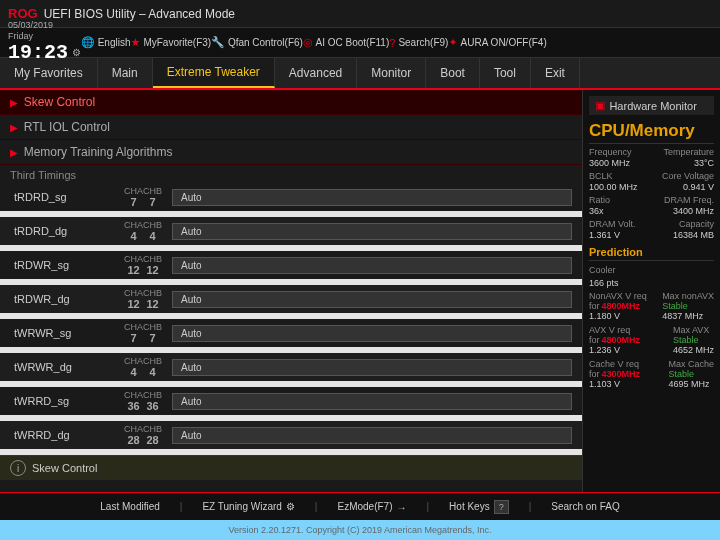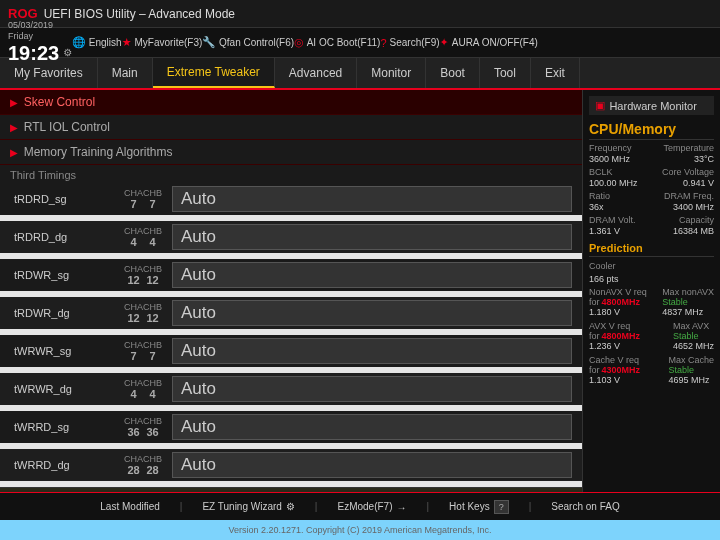--- a/index.html
+++ b/index.html
@@ -37,21 +37,21 @@
     .info-bar {
       background: #111;
       display: flex;
       align-items: center;
       padding: 3px 8px;
       height: 30px;
       gap: 0;
       border-bottom: 1px solid #333;
     }
     .info-bar .datetime { color: #ccc; font-size: 11px; line-height: 1.2; }
-    .info-bar .datetime .time { font-size: 20px; font-weight: bold; color: #fff; }
+    .info-bar .datetime .time { font-size: 20px; font-weight: bold; color: #fff; font-family: Liberation Mono, monospace; }
     .info-bar .datetime .date { font-size: 9px; color: #aaa; }
     .info-bar .nav-item {
       color: #ccc;
       font-size: 10px;
       display: flex;
       align-items: center;
       gap: 3px;
     }
     .info-bar .nav-item .icon { color: #e8001d; font-size: 11px; }
     .gear-icon { color: #aaa; font-size: 10px; }
@@ -139,21 +139,21 @@
       align-items: center;
       font-size: 9px;
     }
     .table-row .channel-col .ch-label { color: #888; font-size: 9px; }
     .table-row .channel-col .ch-val { color: #aaa; font-size: 11px; font-weight: bold; }
     .table-row .value-box {
       flex: 1;
       background: #333;
       color: #ccc;
       padding: 2px 8px;
-      font-size: 17px;
+      font-size: 10px;
       border: 1px solid #555;
     }
 
     
     .right-panel {
       width: 138px;
       background: #111;
       border-left: 1px solid #333;
       padding: 6px;
       font-size: 10px;
@@ -165,21 +165,21 @@
       font-size: 11px;
       margin-bottom: 6px;
       display: flex;
       align-items: center;
       gap: 4px;
     }
     .right-panel .panel-header .hw-icon { color: #e8001d; }
 
     .hw-section-title {
       color: #e8a000;
-      font-size: 14px;
+      font-size: 17px;
       font-weight: bold;
       margin: 4px 0 3px 0;
       border-bottom: 1px solid #333;
       padding-bottom: 2px;
     }
     .hw-row {
       display: flex;
       justify-content: space-between;
       margin-bottom: 1px;
     }

